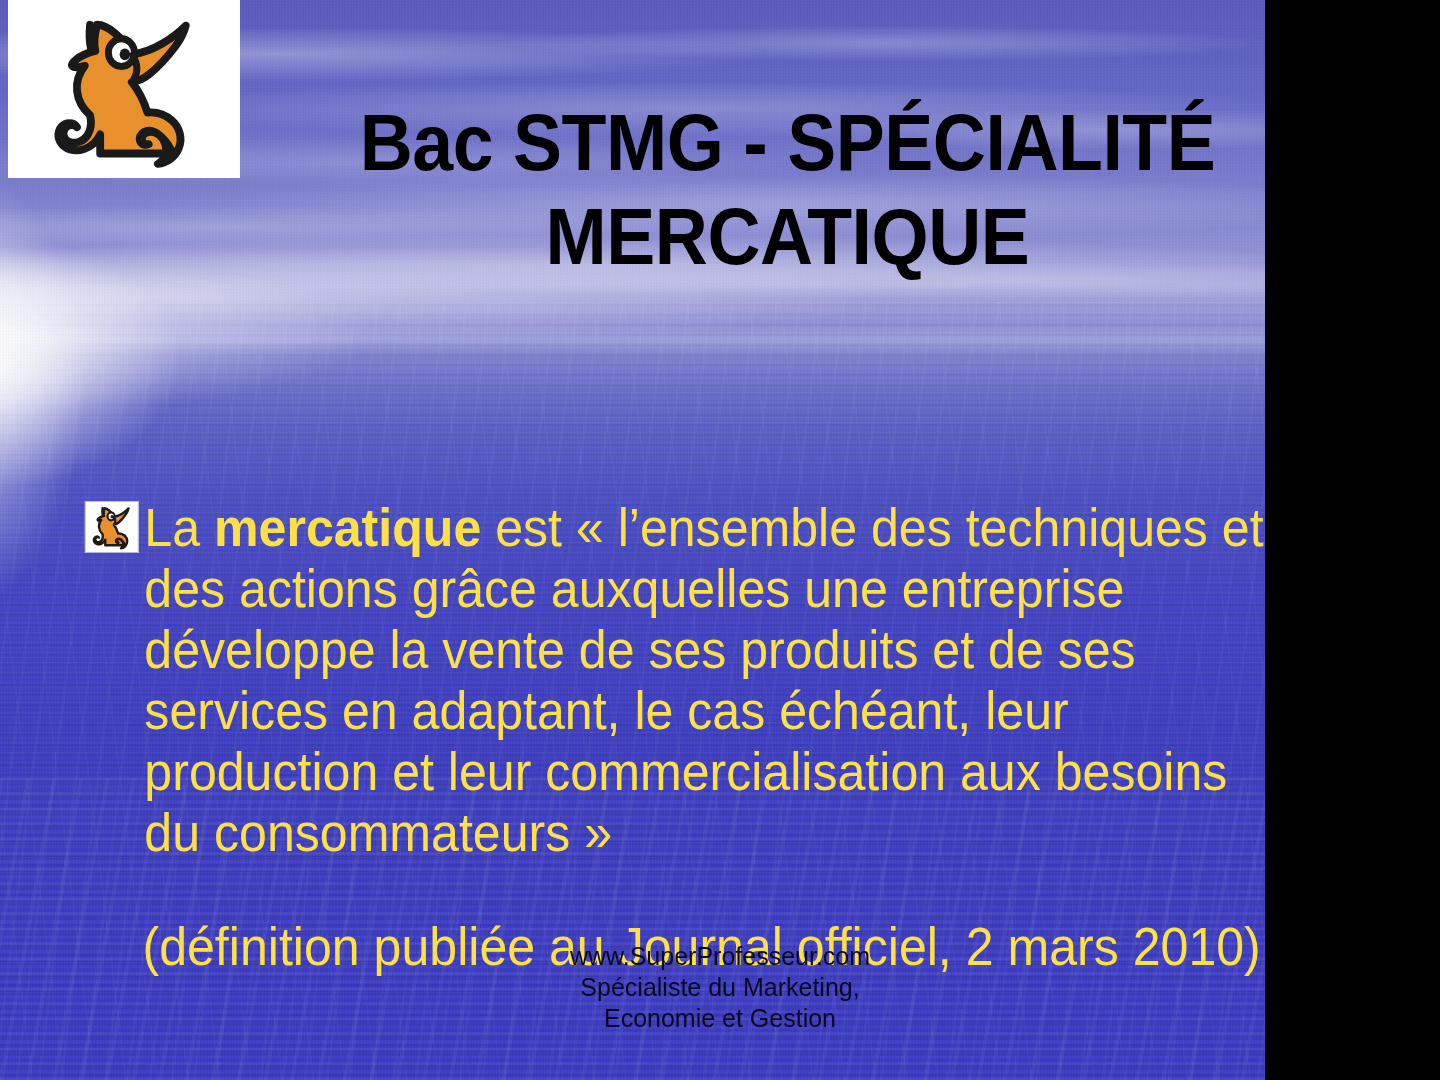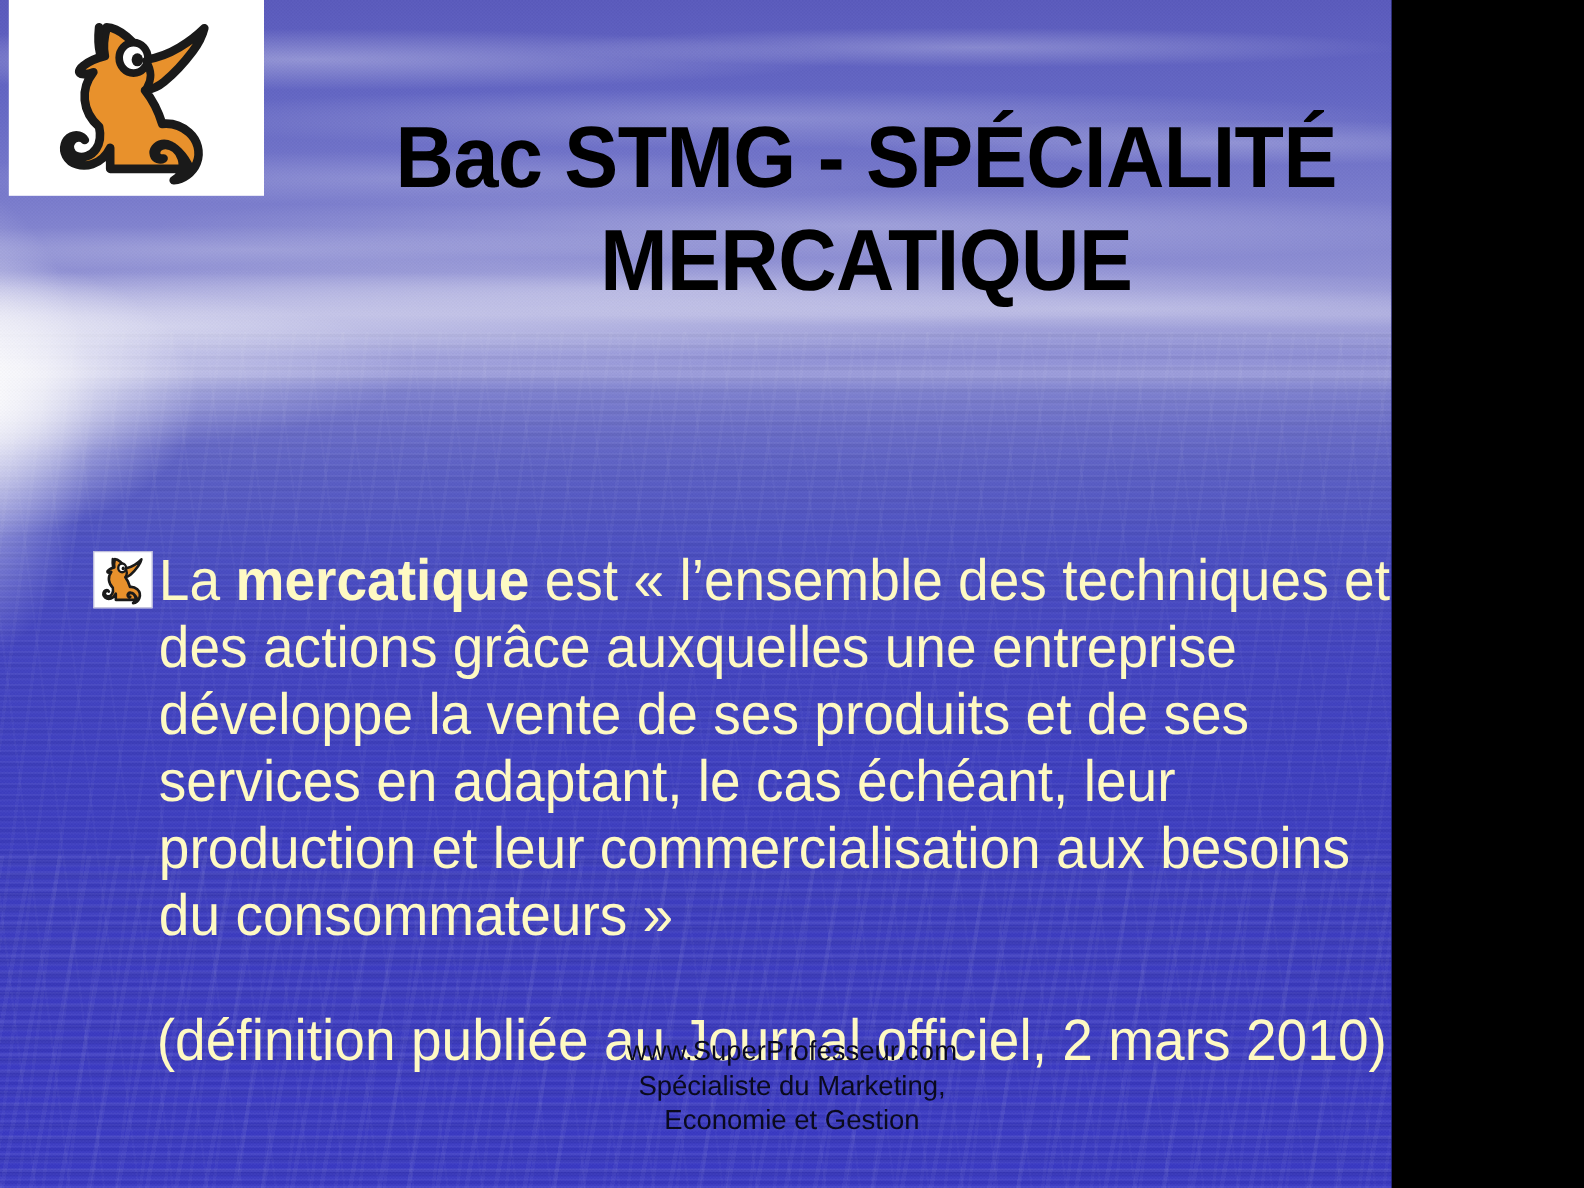--- a/index.html
+++ b/index.html
@@ -129,21 +129,21 @@
     transform-origin: 50% 0;
     white-space: pre-line;
   }
 
   
   #body-block {
     position: absolute;
     left: 82px;
     top: 444px;
     width: 1260px;
-    color: #fef9c3;
+    color: #fde047;
     font-size: 53px;
     line-height: 61px;
   }
   .para {
     position: relative;
     transform: scaleX(0.945);
     transform-origin: 0 0;
   }
   .para + .para { margin-top: 12px; }
   .para.indented { padding-left: 64px; }

